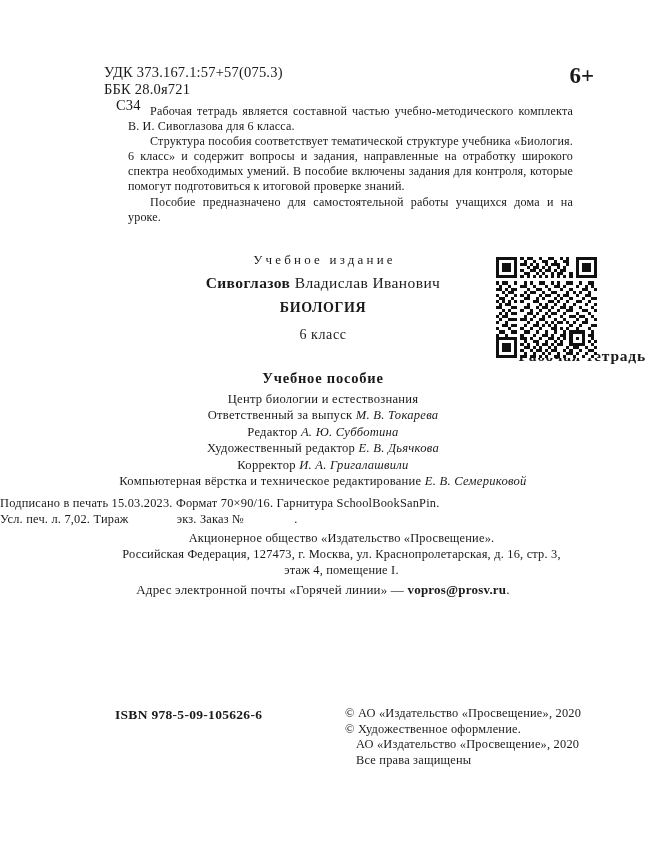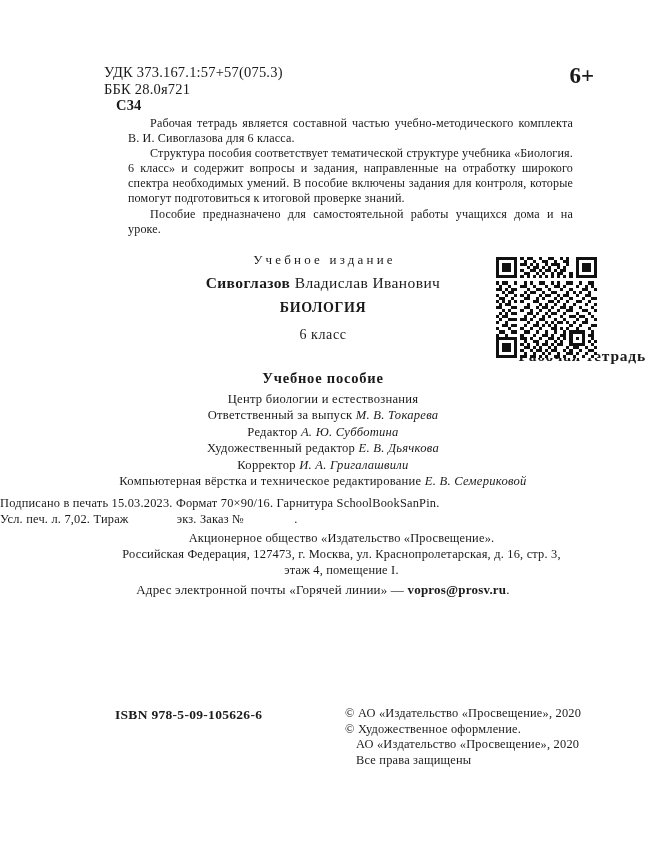--- a/index.html
+++ b/index.html
@@ -26,36 +26,36 @@
   .codes {
     position: absolute;
     left: 104px;
     top: 64px;
     font-size: 14.5px;
     line-height: 16.5px;
     letter-spacing: 0.2px;
     white-space: nowrap;
   }
   .codes div { white-space: nowrap; }
-  .code-c34 { padding-left: 12px; font-weight: bold; }
+  .code-c34 { padding-left: 12px; }
 
   .age-rating {
     position: absolute;
     right: 52px;
     top: 63px;
     font-size: 23px;
     font-weight: bold;
     letter-spacing: 0px;
   }
 
   
   .annotation {
     position: absolute;
     left: 128px;
-    top: 116px;
+    top: 104px;
     width: 445px;
     font-size: 12.1px;
     line-height: 15.1px;
     text-align: justify;
     letter-spacing: 0.15px;
   }
   .annotation p {
     margin: 0 0 0 0;
     text-indent: 22px;
   }

